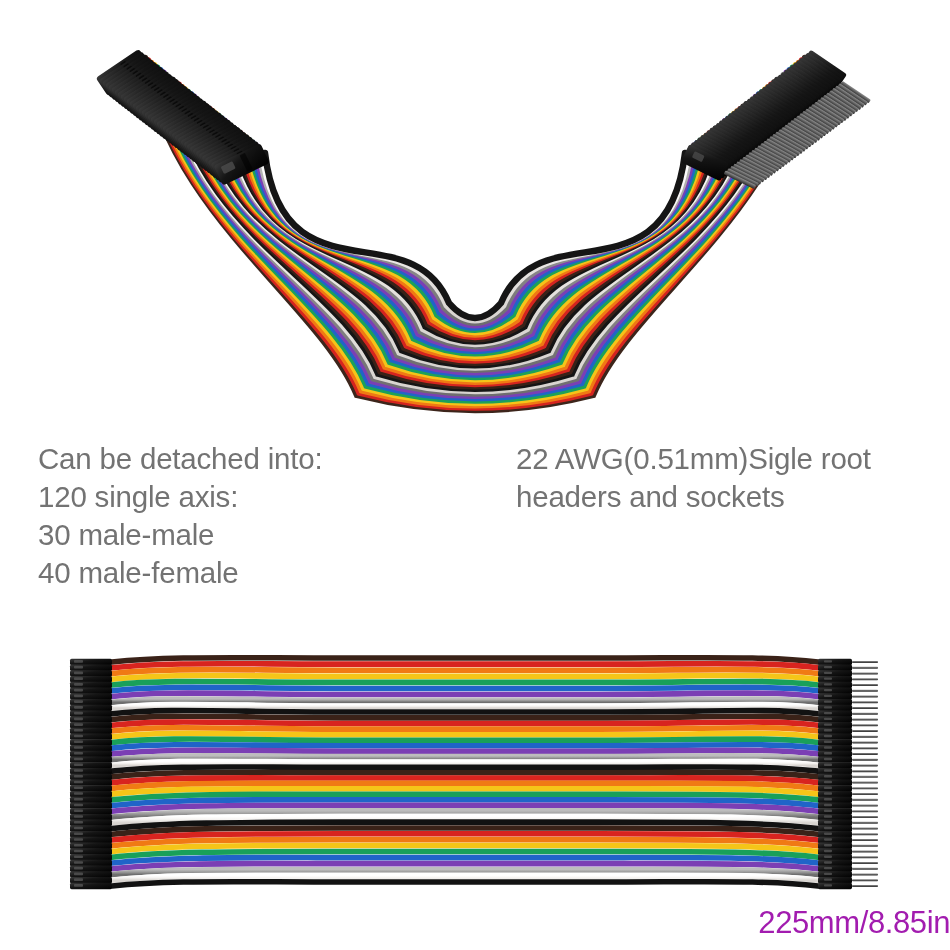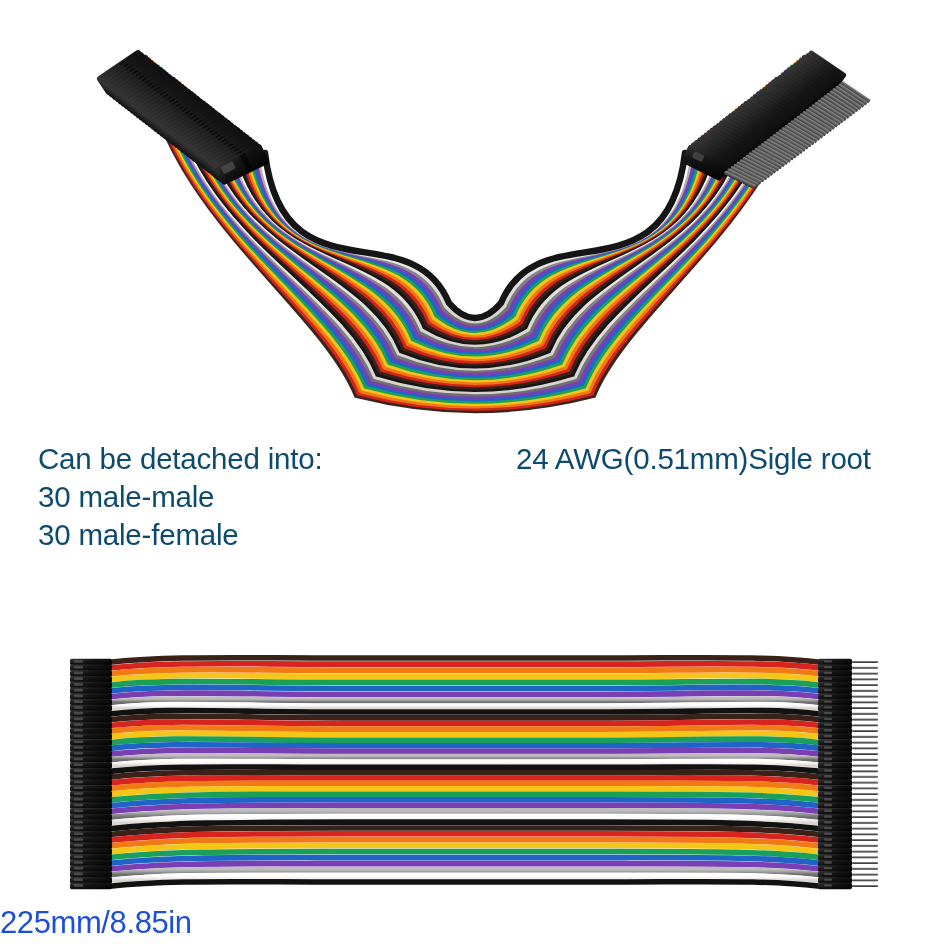--- a/index.html
+++ b/index.html
@@ -30,21 +30,21 @@
     overflow: hidden;
     background: #ffffff;
   }
   #top-photo svg, #bottom-photo svg {
     display: block;
   }
 
   
   .text-block {
     position: absolute;
-    color: #0c4a6e;
+    color: #737373;
     font-family: "Liberation Sans", sans-serif;
     font-size: 29.5px;
     line-height: 38px;
     letter-spacing: -0.2px;
     white-space: nowrap;
   }
   #text-left  { left: 38px;  top: 440px; }
   #text-right { left: 516px; top: 440px; }
   .text-line { display: block; }
 
@@ -65,22 +65,22 @@
     left: 0;
     top: 880px;
     width: 950px;
     height: 70px;
   }
   #dim-label {
     position: absolute;
     top: 905px;
     left: 0;
     width: 950px;
-    text-align: left;
-    color: #1d4ed8;
+    text-align: right;
+    color: #a21caf;
     font-family: "Liberation Sans", sans-serif;
     font-size: 31px;
     letter-spacing: -0.4px;
   }
 </style>
 </head>
 <body>
 
 <div id="page">
 
@@ -555,26 +555,28 @@
             <rect x="0" y="-10" width="44" height="20" rx="2.5" fill="url(#gConn)"></rect>
             <rect x="8" y="-6" width="11" height="7" rx="1.5" fill="#4a4a4a" opacity="0.8"></rect>
             <rect x="44" y="-2.1" width="34" height="4.2" rx="1" fill="url(#gPin)"></rect>
           </g>
         </g>
     </svg>
   </div>
 
   <div class="text-block" id="text-left">
     <span class="text-line">Can be detached into:</span>
+    <span class="text-line">120 single axis:</span>
     <span class="text-line">30 male-male</span>
-    <span class="text-line">30 male-female</span>
+    <span class="text-line">40 male-female</span>
   </div>
 
   <div class="text-block" id="text-right">
-    <span class="text-line">24 AWG(0.51mm)Sigle root</span>
+    <span class="text-line">22 AWG(0.51mm)Sigle root</span>
+    <span class="text-line">headers and sockets</span>
   </div>
 
   <div id="bottom-photo">
     <svg width="950" height="250" viewBox="0 0 950 250">
       <g id="bot-strands" fill="none" stroke-linecap="butt">
           <path d="M 112 22 C 167 16, 232 18, 342 18 L 598 18 C 708 18, 768 16, 818 22" stroke="#3a2218" stroke-width="5.6" fill="none" stroke-linecap="round"></path>
           <path d="M 112 27.743589743589745 C 167 21.743589743589745, 232 24.12857681764837, 342 24.12857681764837 L 598 24.12857681764837 C 708 24.12857681764837, 768 21.743589743589745, 818 27.743589743589745" stroke="#d8241f" stroke-width="5.6" fill="none" stroke-linecap="round"></path>
           <path d="M 112 33.48717948717949 C 167 27.48717948717949, 232 30.247182672303023, 342 30.247182672303023 L 598 30.247182672303023 C 708 30.247182672303023, 768 27.48717948717949, 818 33.48717948717949" stroke="#f07a14" stroke-width="5.6" fill="none" stroke-linecap="round"></path>
           <path d="M 112 39.230769230769226 C 167 33.230769230769226, 232 36.34610484367427, 342 36.34610484367427 L 598 36.34610484367427 C 708 36.34610484367427, 768 33.230769230769226, 818 39.230769230769226" stroke="#f5c518" stroke-width="5.6" fill="none" stroke-linecap="round"></path>
           <path d="M 112 44.97435897435898 C 167 38.97435897435898, 232 42.416140408530126, 342 42.416140408530126 L 598 42.416140408530126 C 708 42.416140408530126, 768 38.97435897435898, 818 44.97435897435898" stroke="#19a05a" stroke-width="5.6" fill="none" stroke-linecap="round"></path>

